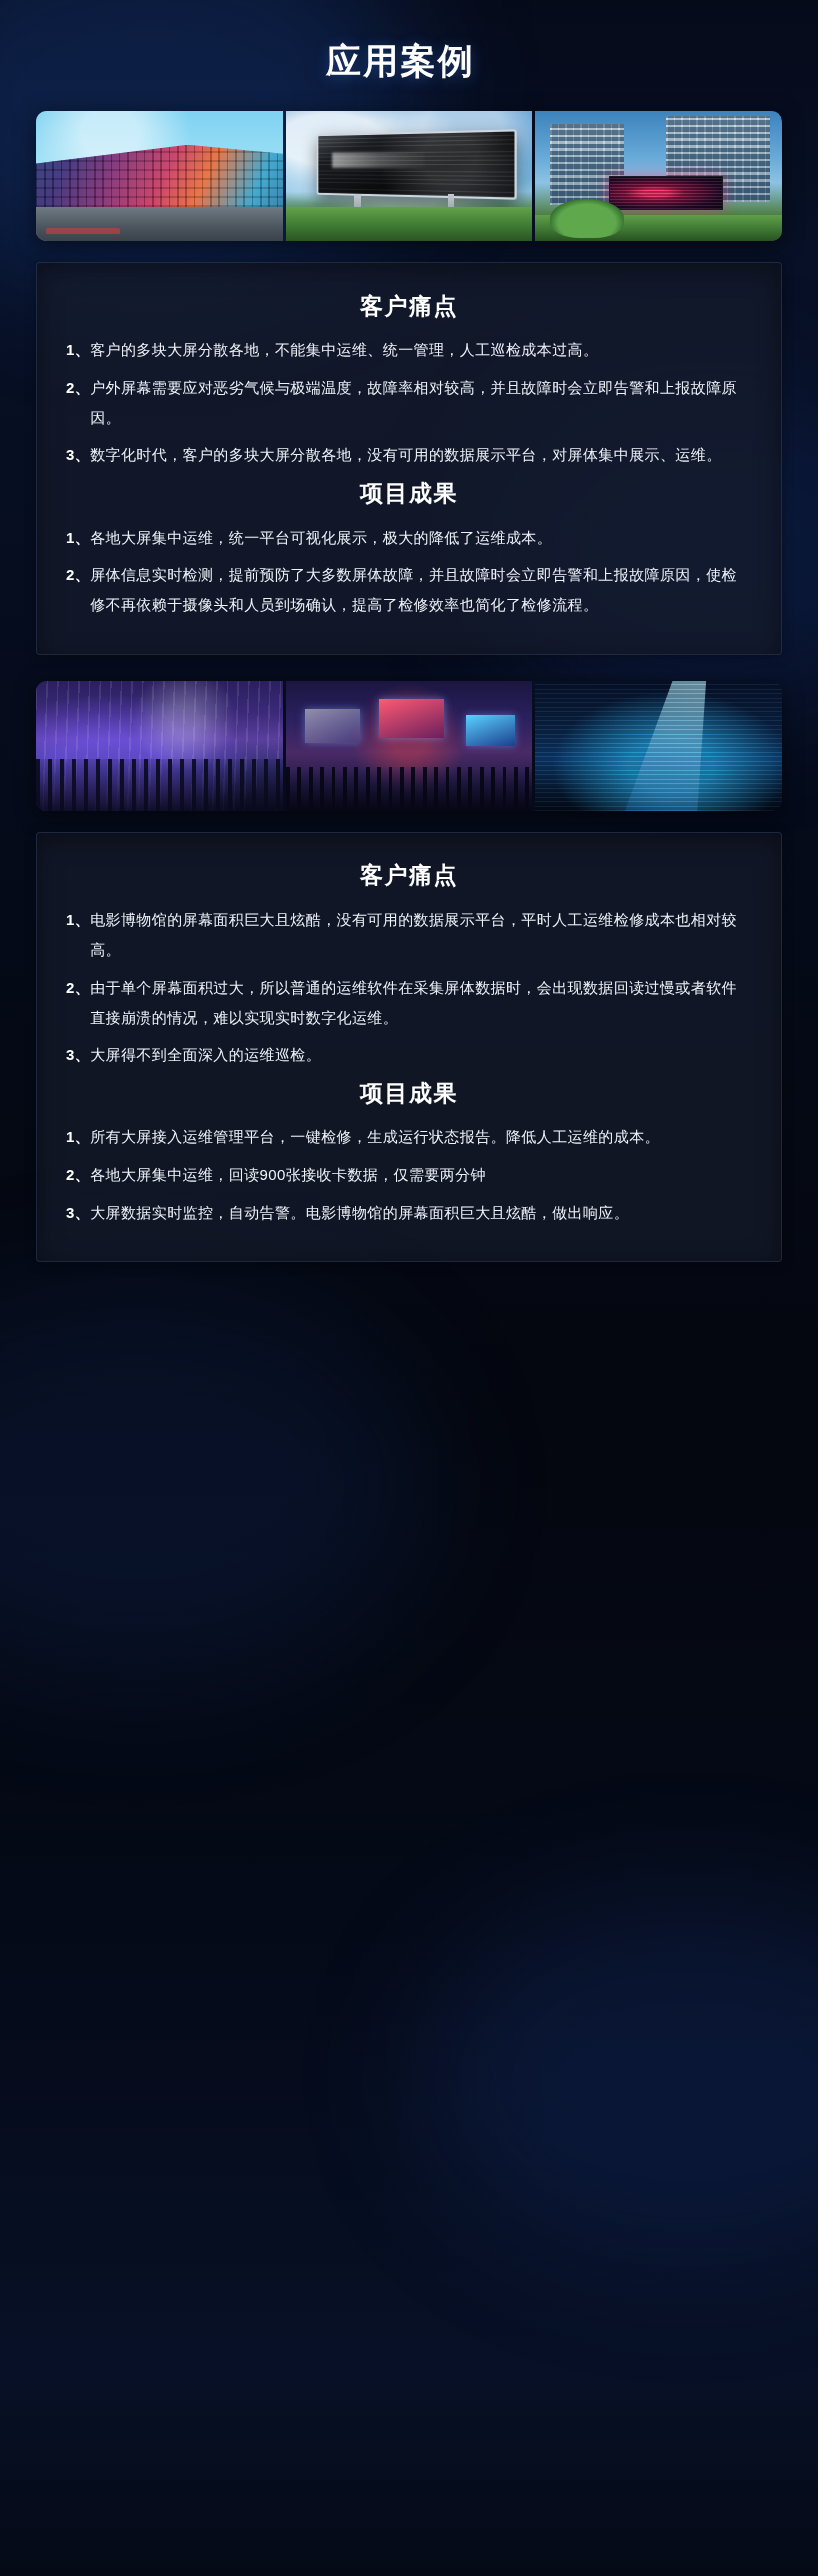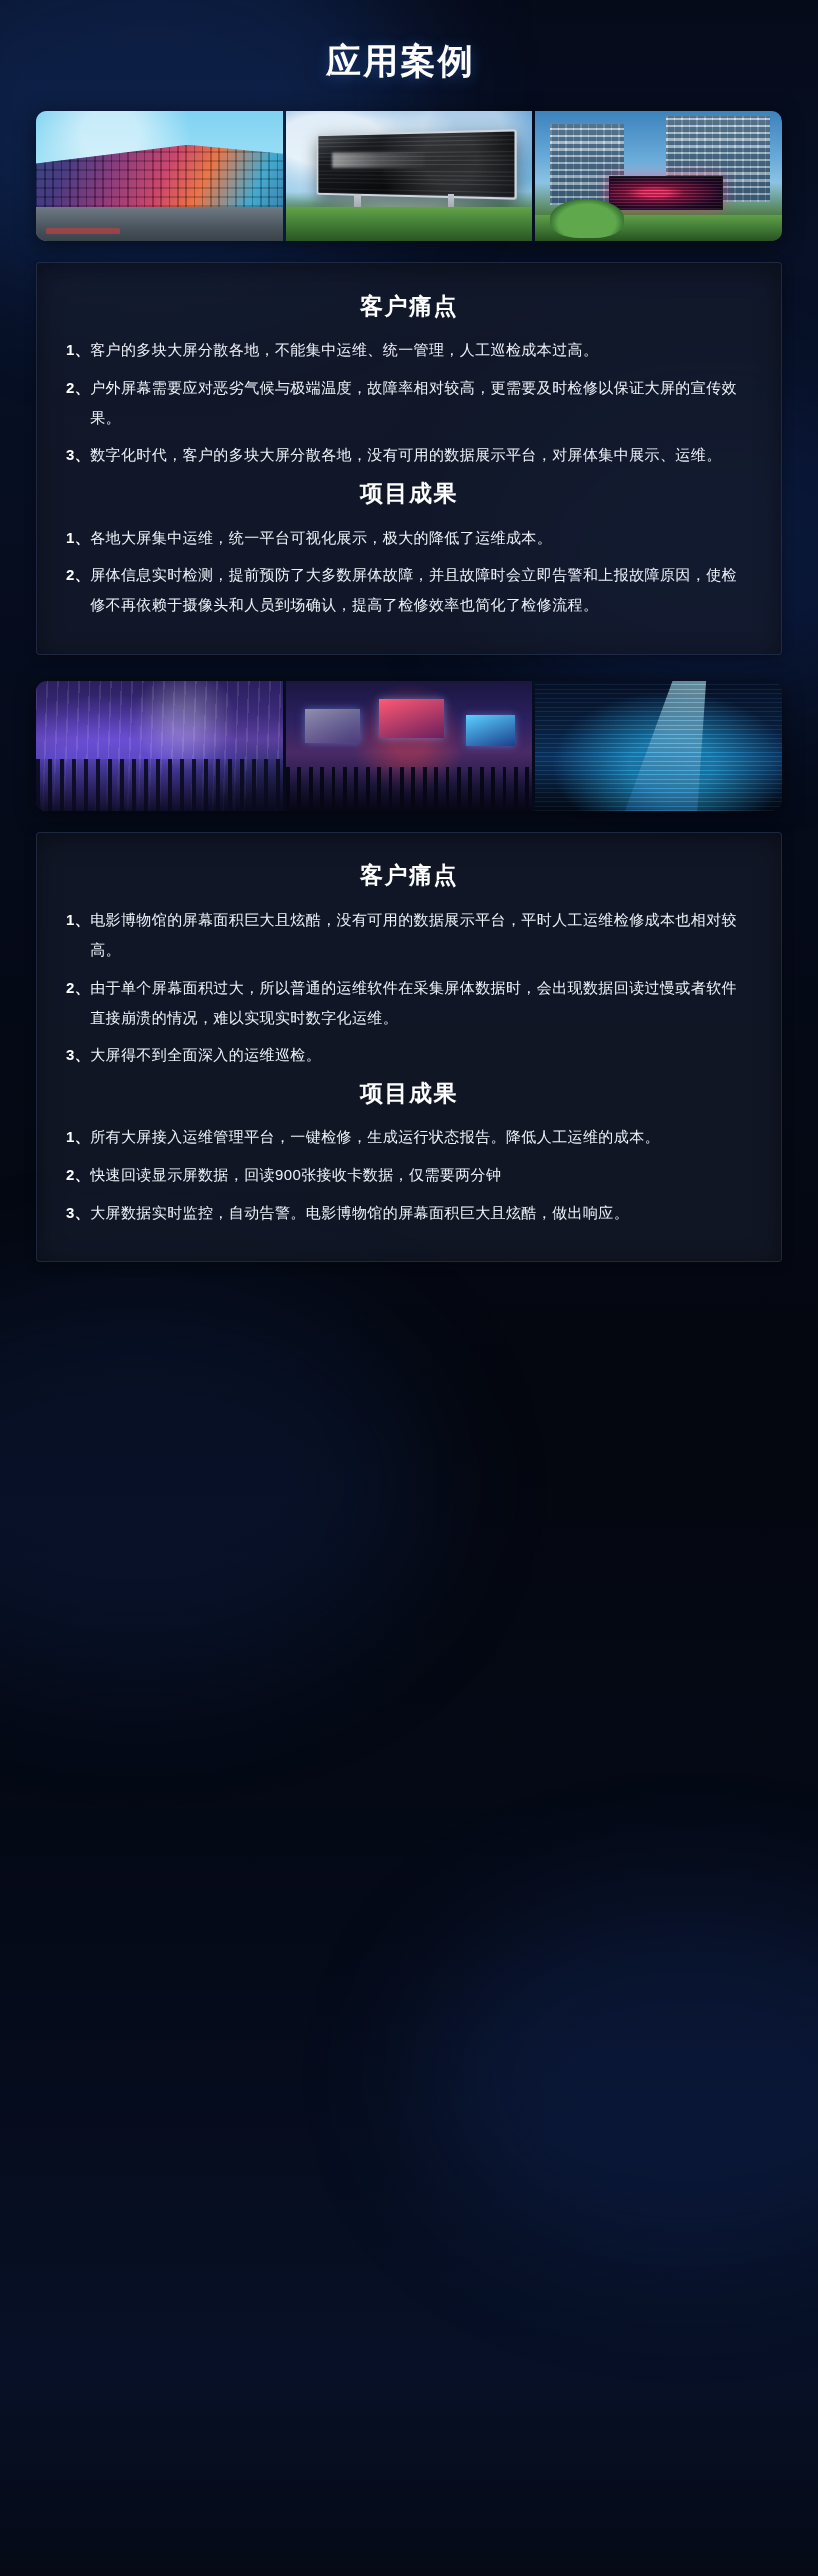--- a/index.html
+++ b/index.html
@@ -320,21 +320,21 @@
 
   <div class="card">
     <h2>客户痛点</h2>
     <ol class="items">
       <li>
         <span class="num">1、</span>
         <span class="txt">客户的多块大屏分散各地，不能集中运维、统一管理，人工巡检成本过高。</span>
       </li>
       <li>
         <span class="num">2、</span>
-        <span class="txt">户外屏幕需要应对恶劣气候与极端温度，故障率相对较高，更需要及时检修以保证大屏的宣传效果。</span>
+        <span class="txt">户外屏幕需要应对恶劣气候与极端温度，故障率相对较高，并且故障时会立即告警和上报故障原因。</span>
       </li>
       <li>
         <span class="num">3、</span>
         <span class="txt">数字化时代，客户的多块大屏分散各地，没有可用的数据展示平台，对屏体集中展示、运维。</span>
       </li>
     </ol>
 
     <h2 class="second">项目成果</h2>
     <ol class="items">
       <li>
@@ -376,21 +376,21 @@
     </ol>
 
     <h2 class="second">项目成果</h2>
     <ol class="items">
       <li>
         <span class="num">1、</span>
         <span class="txt">所有大屏接入运维管理平台，一键检修，生成运行状态报告。降低人工运维的成本。</span>
       </li>
       <li>
         <span class="num">2、</span>
-        <span class="txt">快速回读显示屏数据，回读900张接收卡数据，仅需要两分钟</span>
+        <span class="txt">各地大屏集中运维，回读900张接收卡数据，仅需要两分钟</span>
       </li>
       <li>
         <span class="num">3、</span>
         <span class="txt">大屏数据实时监控，自动告警。电影博物馆的屏幕面积巨大且炫酷，做出响应。</span>
       </li>
     </ol>
   </div>
 
 </div>
 

